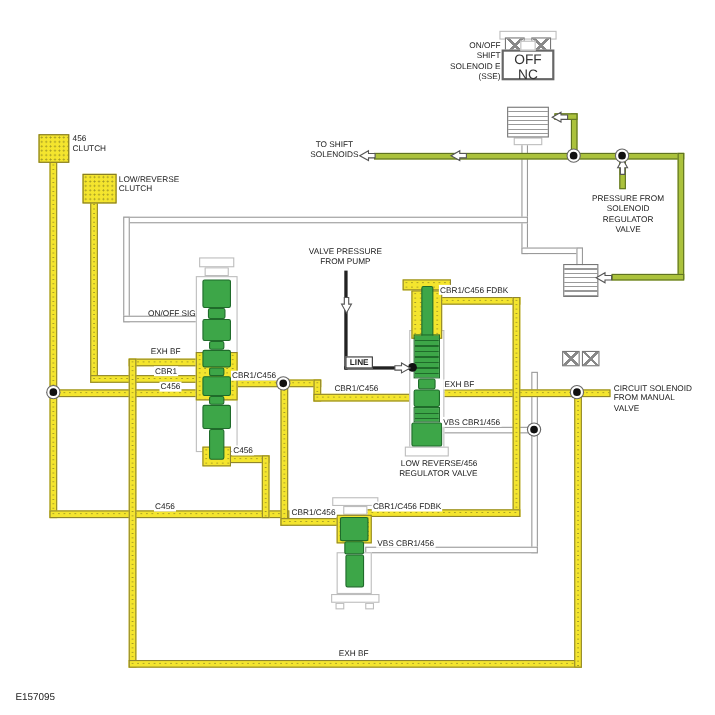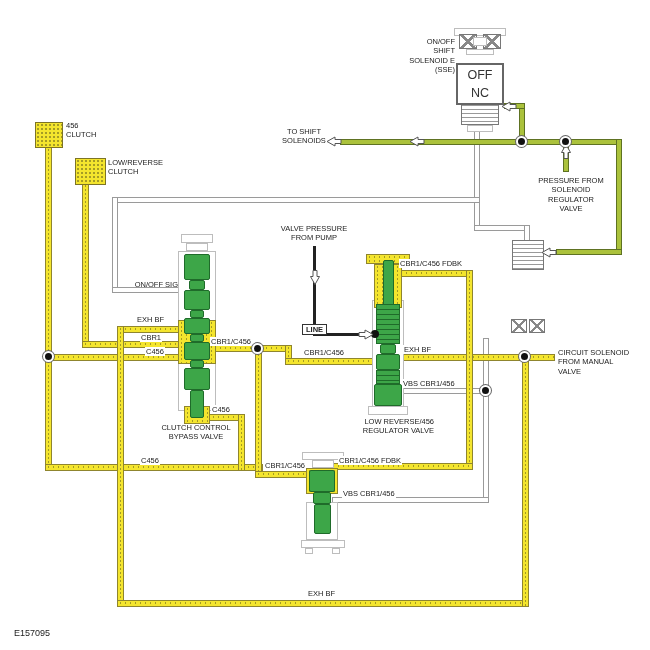--- a/index.html
+++ b/index.html
@@ -82,21 +82,21 @@
   <div class="yline" style="left:330px;top:463px;width:143px;height:7px"></div>
 
   <div class="clutch" style="left:35px;top:122px;width:28px;height:26px"></div>
   <div class="clutch" style="left:75px;top:158px;width:31px;height:27px"></div>
 
   <div class="bore" style="left:454px;top:28px;width:52px;height:8px"></div>
   <div class="xbox" style="left:459px;top:34px;width:18px;height:15px"></div>
   <div class="xbox" style="left:483px;top:34px;width:18px;height:15px"></div>
   <div class="bore" style="left:473px;top:37px;width:14px;height:9px;z-index:14"></div>
   <div class="bore" style="left:466px;top:49px;width:28px;height:6px"></div>
-  <div class="solbox" style="left:456px;top:63px;width:48px;height:42px">
+  <div class="solbox" style="left:456px;top:45px;width:48px;height:28px">
     <span>OFF</span>
     <span>NC</span>
   </div>
   <div class="ribgray" style="left:461px;top:97px;width:38px;height:28px"></div>
   <div class="bore" style="left:467px;top:125px;width:26px;height:7px"></div>
 
   <div class="ribgray" style="left:512px;top:240px;width:32px;height:30px"></div>
   <div class="xbox" style="left:511px;top:319px;width:16px;height:14px"></div>
   <div class="xbox" style="left:529px;top:319px;width:16px;height:14px"></div>
 
@@ -154,28 +154,26 @@
   <div class="lbl" style="left:108px;top:158px">LOW/REVERSE
 CLUTCH</div>
   <div class="lbl" style="left:268px;top:224px;width:92px;text-align:center">VALVE PRESSURE
 FROM PUMP</div>
   <div class="lbl" style="left:118px;top:280px;width:60px;text-align:right">ON/OFF SIG</div>
   <div class="lbl bg" style="left:136px;top:315px">EXH BF</div>
   <div class="lbl bg" style="left:140px;top:333px">CBR1</div>
   <div class="lbl bg" style="left:145px;top:347px">C456</div>
   <div class="lbl bg" style="left:210px;top:337px">CBR1/C456</div>
   <div class="lbl bg" style="left:211px;top:405px">C456</div>
-  <div class="lbl" style="left:146px;top:423px;width:100px;text-align:center">CLUTCH CONTROL
-BYPASS VALVE</div>
   <div class="lbl bg" style="left:140px;top:456px">C456</div>
   <div class="lbl bg" style="left:264px;top:461px">CBR1/C456</div>
   <div class="lbl bg" style="left:338px;top:456px">CBR1/C456 FDBK</div>
   <div class="lbl bg" style="left:342px;top:489px">VBS CBR1/456</div>
   <div class="lbl bg" style="left:399px;top:259px">CBR1/C456 FDBK</div>
-  <div class="lbl linebox" style="left:302px;top:324px">LINE</div>
+  <div class="lbl linebox" style="left:314px;top:324px">LINE</div>
   <div class="lbl bg" style="left:403px;top:345px">EXH BF</div>
   <div class="lbl bg" style="left:402px;top:379px">VBS CBR1/456</div>
   <div class="lbl" style="left:344px;top:417px;width:90px;text-align:right">LOW REVERSE/456
 REGULATOR VALVE</div>
   <div class="lbl" style="left:558px;top:348px;width:78px">CIRCUIT SOLENOID
 FROM MANUAL
 VALVE</div>
   <div class="lbl bg" style="left:303px;top:348px">CBR1/C456</div>
   <div class="lbl" style="left:308px;top:589px">EXH BF</div>
   <div class="lbl" style="left:14px;top:628px;font-size:9px">E157095</div>

